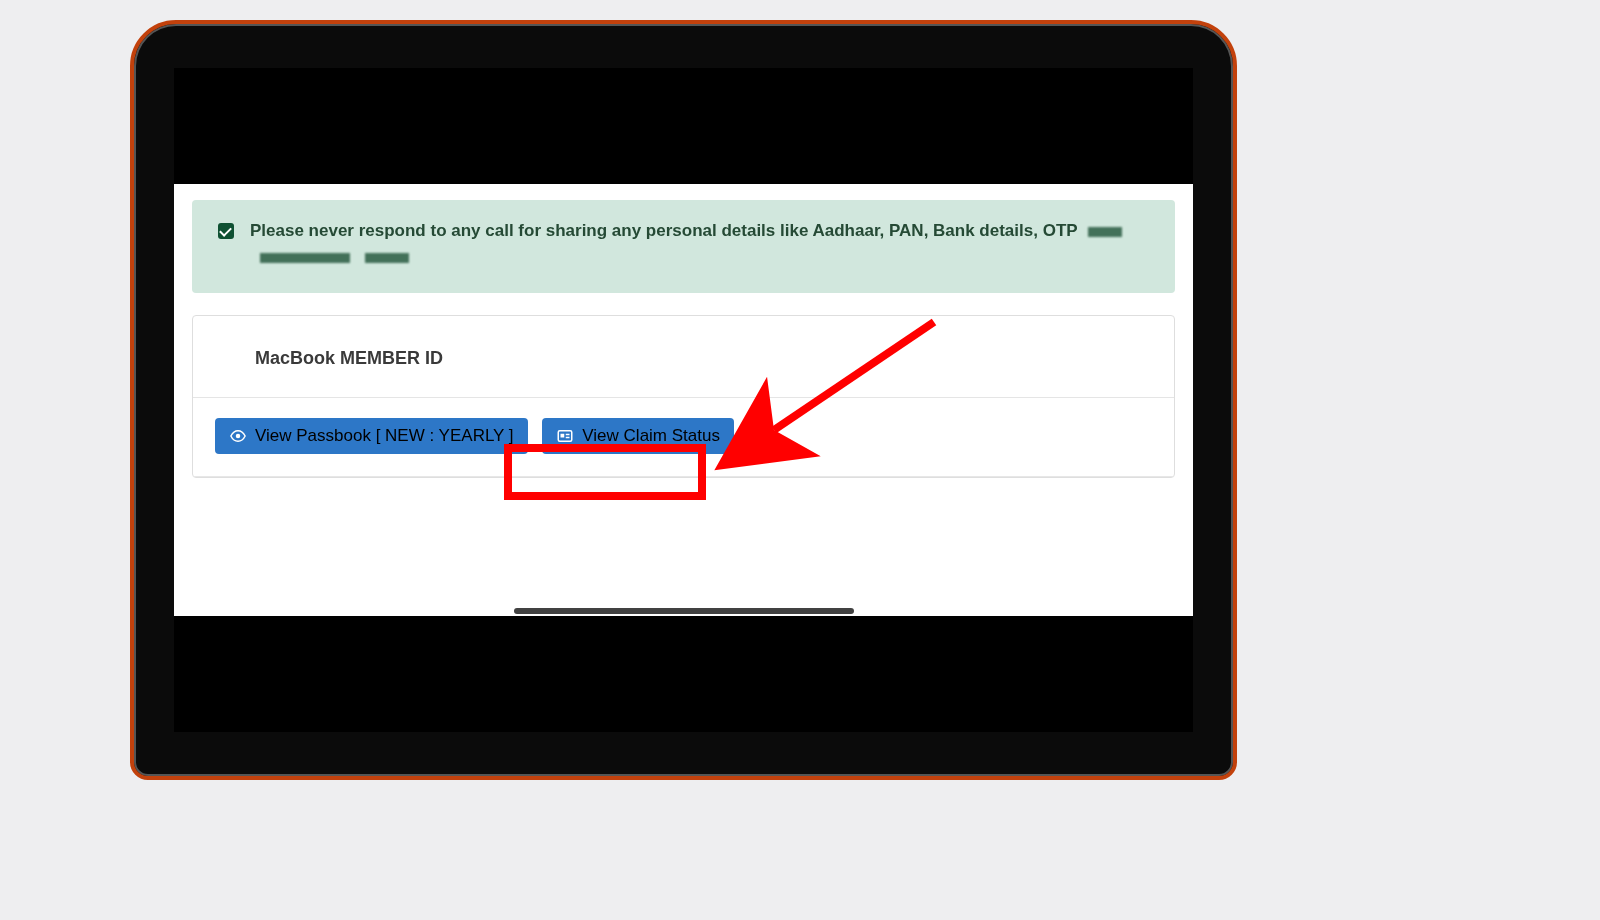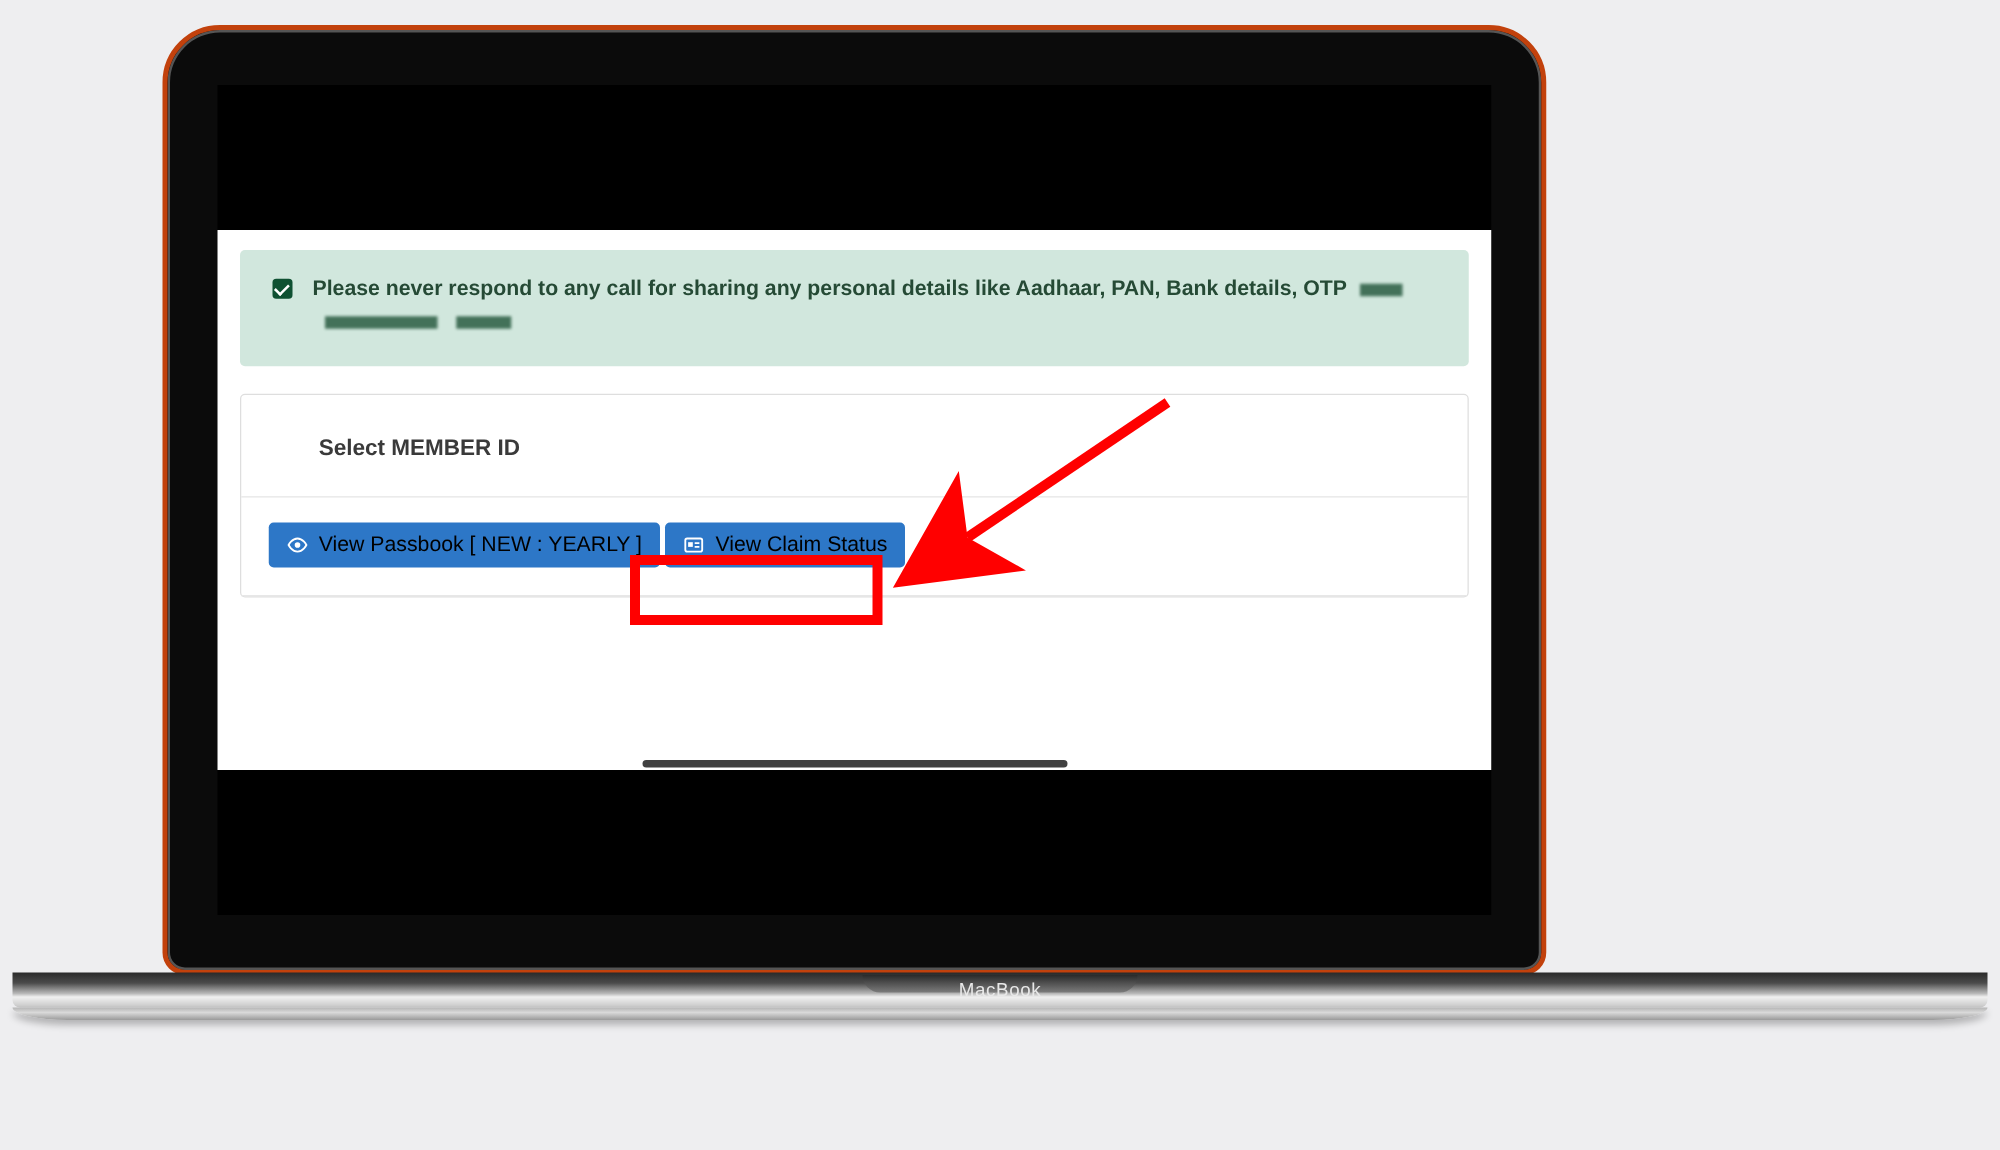--- a/index.html
+++ b/index.html
@@ -212,32 +212,32 @@
             <li>
               <span>Please never respond to any call for sharing any personal details like Aadhaar, PAN, Bank details, OTP</span>
               <span class="redact-strip" style="width:34px;margin-left:6px"></span>
               <span class="redact-strip" style="width:90px;margin-left:10px"></span>
               <span class="redact-strip" style="width:44px;margin-left:10px"></span>
             </li>
           </ul>
         </div>
 
         <div class="card">
-          <div class="card-header">Select MEMBER ID</div>
+          <div class="card-header">MacBook MEMBER ID</div>
           <div class="card-body">
 
             <button class="btn">
               <svg width="18" height="18" viewBox="0 0 24 24" fill="none">
                 <path d="M12 5C6 5 2.5 12 2.5 12S6 19 12 19s9.5-7 9.5-7S18 5 12 5z" stroke="#fff" stroke-width="2"></path>
                 <circle cx="12" cy="12" r="3" fill="#fff"></circle>
               </svg>
               <span>View Passbook [ NEW : YEARLY ]</span>
             </button>
 
-            <button class="btn" style="">
+            <button class="btn" style="margin-left:10px">
               <svg width="18" height="18" viewBox="0 0 24 24" fill="none">
                 <rect x="3" y="5" width="18" height="14" rx="2" stroke="#fff" stroke-width="2"></rect>
                 <rect x="6" y="9" width="5" height="5" fill="#fff"></rect>
                 <line x1="13" y1="10" x2="18" y2="10" stroke="#fff" stroke-width="2"></line>
                 <line x1="13" y1="14" x2="18" y2="14" stroke="#fff" stroke-width="2"></line>
               </svg>
               <span>View Claim Status</span>
             </button>
 
           </div>
@@ -253,19 +253,13 @@
           </defs>
           <line x1="240" y1="8" x2="80" y2="116" stroke="#ff0000" stroke-width="8" marker-end="url(#ah)"></line>
         </svg>
 
         <div class="scroll-hint"></div>
       </div>
 
     </div>
   </div>
 
-  <div class="base">
-    <div class="hinge"></div>
-    <div class="notch"></div>
-    <div class="brand">MacBook</div>
-    <div class="lip"></div>
-  </div>
 </div>
 
 </body></html>

